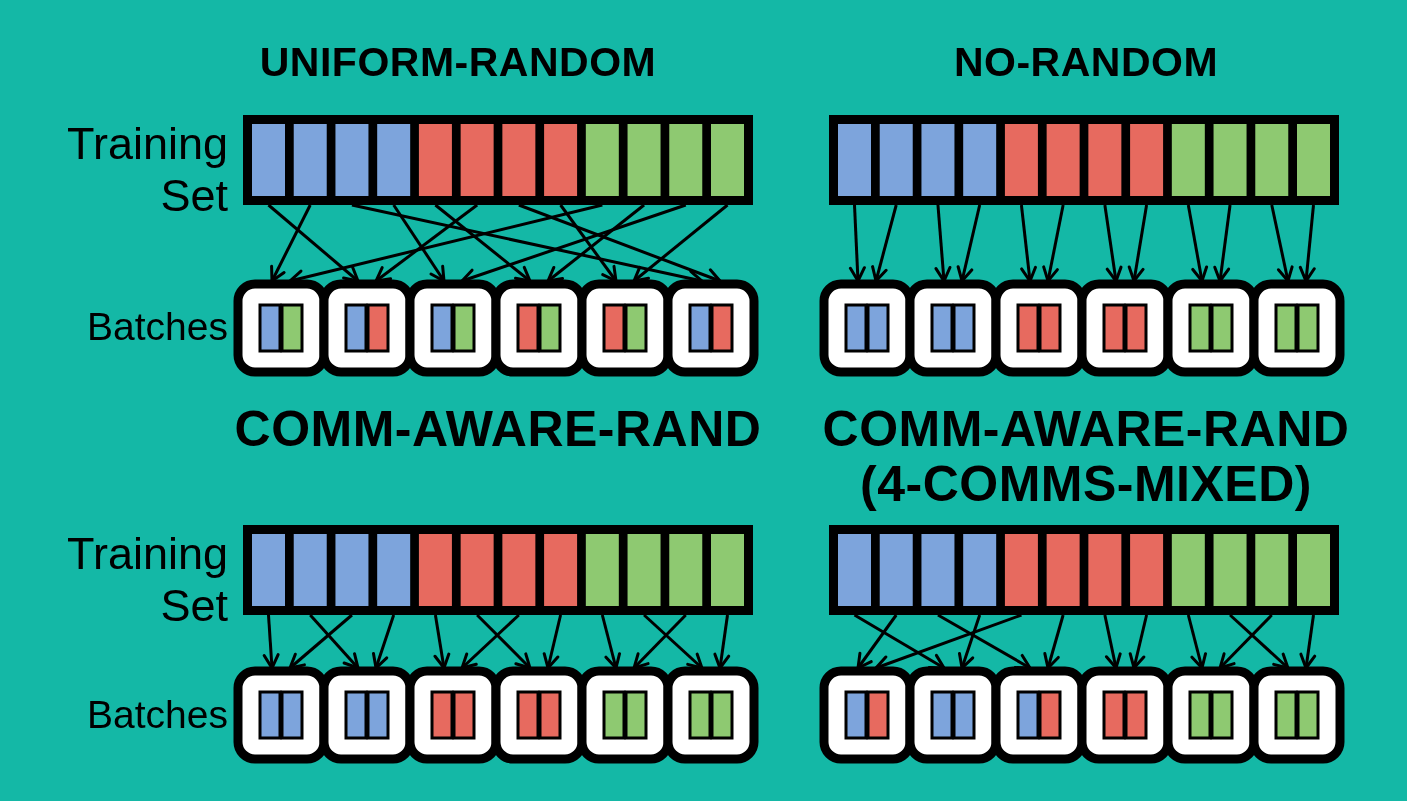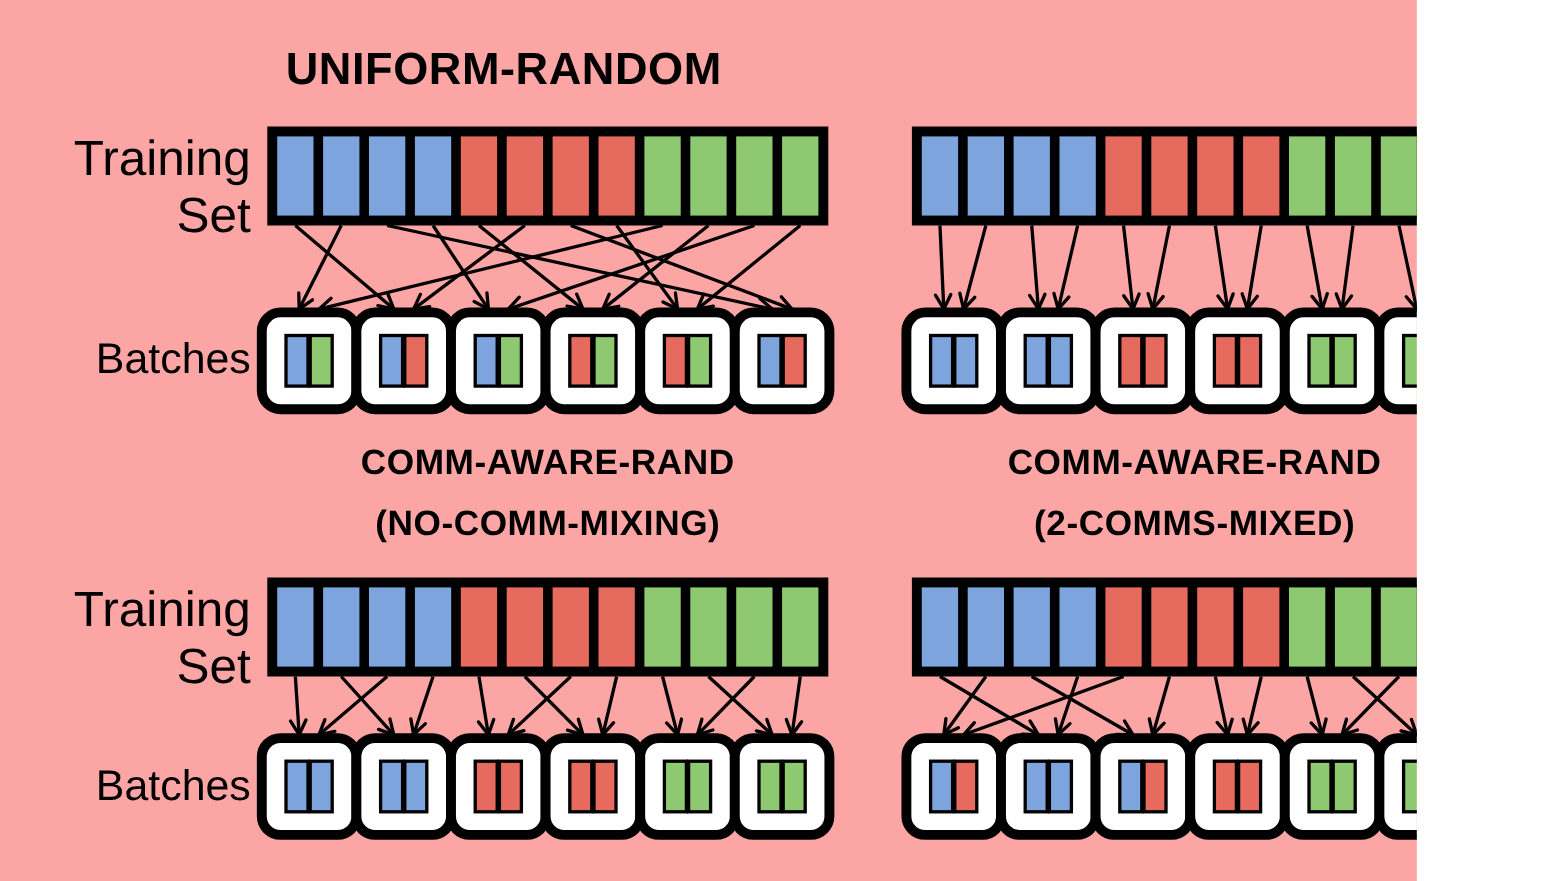--- a/index.html
+++ b/index.html
@@ -1,23 +1,23 @@
 <!DOCTYPE html>
 <html><head>
 <meta charset="utf-8">
 <style>
   html,body{margin:0;padding:0;background:#ffffff;}
   #figure{
-    position:relative;width:1288px;height:801px;background:#fca5a5;
+    position:relative;width:1407px;height:801px;background:#14b8a6;
     font-family:"Liberation Sans",sans-serif;color:#000;overflow:hidden;
   }
   svg.canvas{position:absolute;left:0;top:0;}
   .panel-title{position:absolute;font-weight:bold;text-align:center;white-space:nowrap;line-height:1;letter-spacing:0.5px;}
   .t-top{font-size:41px;}
-  .t-bottom{font-size:32px;}
+  .t-bottom{font-size:50px;}
   .side-label{position:absolute;font-size:45px;line-height:52px;text-align:right;}
   .batches-label{position:absolute;font-size:39px;line-height:46px;text-align:right;}
 </style>
 </head>
 <body>
 
 <div id="figure">
 
   <svg id="canvas" class="canvas" width="1420" height="801">
       <defs>
@@ -194,26 +194,26 @@
       <line x1="1104.86" y1="615" x2="1116.00" y2="668" stroke="#000000" stroke-width="3" marker-end="url(#ah)"></line>
       <line x1="1146.59" y1="615" x2="1134.00" y2="668" stroke="#000000" stroke-width="3" marker-end="url(#ah)"></line>
       <line x1="1188.32" y1="615" x2="1202.00" y2="668" stroke="#000000" stroke-width="3" marker-end="url(#ah)"></line>
       <line x1="1230.05" y1="615" x2="1288.00" y2="668" stroke="#000000" stroke-width="3" marker-end="url(#ah)"></line>
       <line x1="1271.77" y1="615" x2="1220.00" y2="668" stroke="#000000" stroke-width="3" marker-end="url(#ah)"></line>
       <line x1="1313.50" y1="615" x2="1306.00" y2="668" stroke="#000000" stroke-width="3" marker-end="url(#ah)"></line>
     </svg>
 
   <div class="panel-title t-top" style="left:143px;top:42px;width:630px;">UNIFORM-RANDOM</div>
 
+  <div class="panel-title t-top" style="left:771px;top:42px;width:630px;">NO-RANDOM</div>
 
   <div class="panel-title t-bottom" style="left:183px;top:404px;width:630px;">COMM-AWARE-RAND</div>
-  <div class="panel-title t-bottom" style="left:183px;top:459px;width:630px;">(NO-COMM-MIXING)</div>
 
   <div class="panel-title t-bottom" style="left:771px;top:404px;width:630px;">COMM-AWARE-RAND</div>
-  <div class="panel-title t-bottom" style="left:771px;top:459px;width:630px;">(2-COMMS-MIXED)</div>
+  <div class="panel-title t-bottom" style="left:771px;top:459px;width:630px;">(4-COMMS-MIXED)</div>
 
   <div class="side-label" style="left:0px;top:118px;width:228px;">
     <div>Training</div>
     <div>Set</div>
   </div>
   <div class="batches-label" style="left:0px;top:304px;width:228px;">Batches</div>
 
   <div class="side-label" style="left:0px;top:528px;width:228px;">
     <div>Training</div>
     <div>Set</div>

